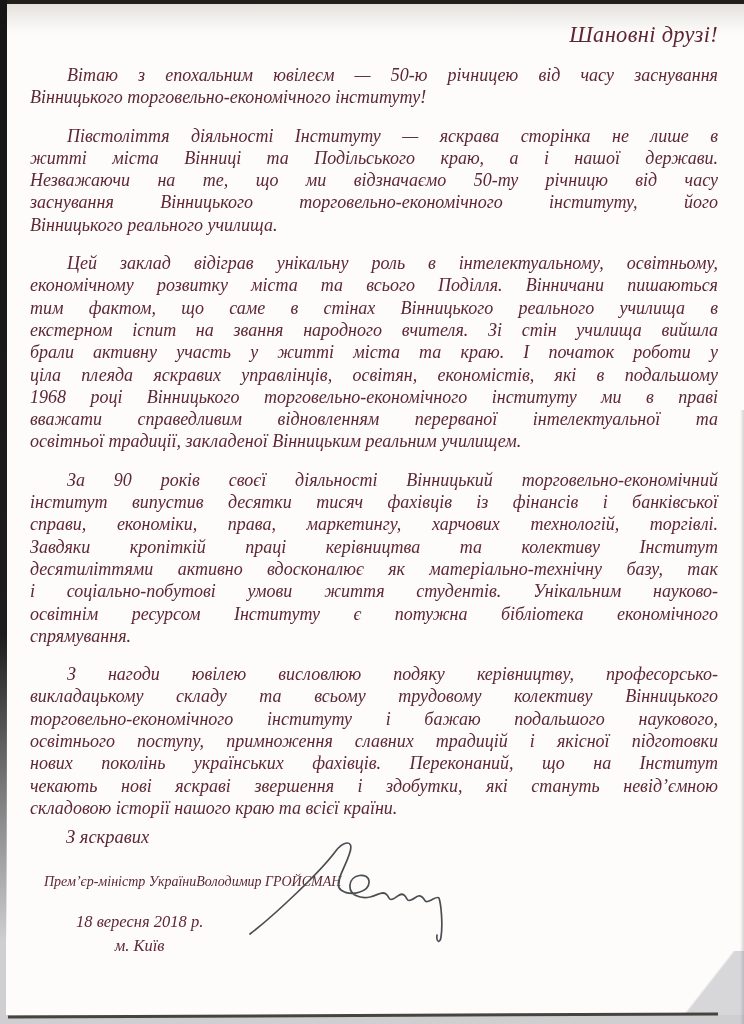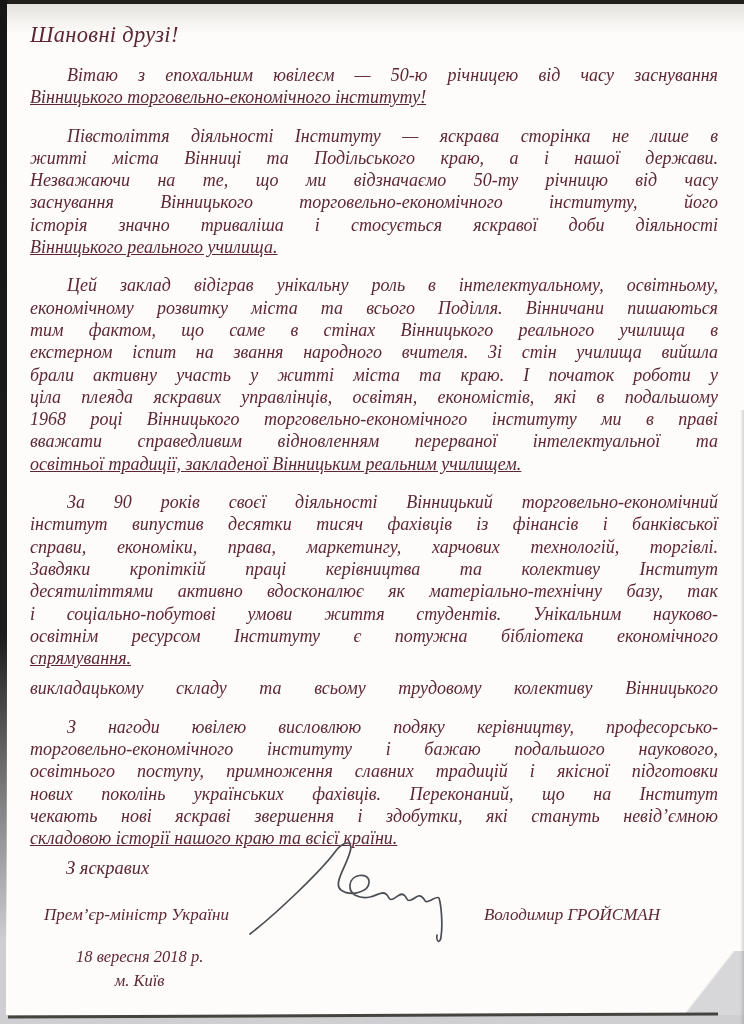--- a/index.html
+++ b/index.html
@@ -12,29 +12,29 @@
   .edge-left{position:absolute;left:0;top:0;width:7px;height:100%;z-index:5;
         background:linear-gradient(180deg,#161616 0%,#1d1d1d 62%,rgba(29,29,29,0.45) 78%,rgba(29,29,29,0) 92%);}
   .edge-bottom-line{position:absolute;left:8px;right:26px;bottom:7px;height:3px;background:#46443f;
         transform:rotate(-0.25deg);z-index:6;}
   .corner-br{position:absolute;right:0;bottom:9px;width:96px;height:64px;z-index:4;
         background:linear-gradient(128deg, rgba(0,0,0,0) 58%, #d7d7da 60%);}
   .edge-right-shadow{position:absolute;right:0;top:40%;bottom:0;width:4px;z-index:4;
         background:linear-gradient(90deg, rgba(0,0,0,0), rgba(120,118,122,0.30));}
 
   .content{position:absolute;left:30px;right:26px;top:22px;color:#5d2733;font-style:italic;z-index:3;}
-  .title{text-align:left;font-size:22.5px;margin:0 0 13px 0;letter-spacing:0.3px;}
+  .title{text-align:right;font-size:22.5px;margin:0 0 13px 0;letter-spacing:0.3px;}
   .p{margin:0 0 8px 0;font-size:18px;line-height:22.3px;}
   .ln{text-align:justify;text-align-last:justify;white-space:normal;}
-  .ln.last{text-align-last:left;text-decoration:underline;}
+  .ln.last{text-align-last:left;}
   .p .ln.first{text-indent:37px;margin-top:16px;}
 
   .closing{margin:7px 0 0 36px;font-size:18.5px;}
-  .sign-row{display:flex;justify-content:space-between;align-items:flex-start;
-        margin-top:26px;padding:0 58px 0 14px;font-size:17px;}
+  .sign-row{display:flex;align-items:flex-start;
+        margin-top:26px;padding:0 58px 0 14px;font-size:14px;}
   .date-block{display:inline-block;margin:20px 0 4px 46px;text-align:center;font-size:16.5px;line-height:24px;}
   .signature-svg{position:absolute;left:246px;top:834px;z-index:7;}
 </style>
 </head>
 <body>
 
 <div class="scan">
   <div class="paper"></div>
   <div class="edge-top"></div>
   <div class="edge-left"></div>
@@ -48,21 +48,20 @@
     <div class="p">
       <div class="ln first">Вітаю з епохальним ювілеєм — 50-ю річницею від часу заснування</div>
       <div class="ln last">Вінницького торговельно-економічного інституту!</div>
     </div>
 
     <div class="p">
       <div class="ln first">Півстоліття діяльності Інституту — яскрава сторінка не лише в</div>
       <div class="ln">житті міста Вінниці та Подільського краю, а і нашої держави.</div>
       <div class="ln">Незважаючи на те, що ми відзначаємо 50-ту річницю від часу</div>
       <div class="ln">заснування Вінницького торговельно-економічного інституту, його</div>
-      <div class="ln">історія значно триваліша і стосується яскравої доби діяльності</div>
       <div class="ln last">Вінницького реального училища.</div>
     </div>
 
     <div class="p">
       <div class="ln first">Цей заклад відіграв унікальну роль в інтелектуальному, освітньому,</div>
       <div class="ln">економічному розвитку міста та всього Поділля. Вінничани пишаються</div>
       <div class="ln">тим фактом, що саме в стінах Вінницького реального училища в</div>
       <div class="ln">екстерном іспит на звання народного вчителя. Зі стін училища вийшла</div>
       <div class="ln">брали активну участь у житті міста та краю. І початок роботи у</div>
       <div class="ln">ціла плеяда яскравих управлінців, освітян, економістів, які в подальшому</div>
@@ -76,22 +75,22 @@
       <div class="ln">інститут випустив десятки тисяч фахівців із фінансів і банківської</div>
       <div class="ln">справи, економіки, права, маркетингу, харчових технологій, торгівлі.</div>
       <div class="ln">Завдяки кропіткій праці керівництва та колективу Інститут</div>
       <div class="ln">десятиліттями активно вдосконалює як матеріально-технічну базу, так</div>
       <div class="ln">і соціально-побутові умови життя студентів. Унікальним науково-</div>
       <div class="ln">освітнім ресурсом Інституту є потужна бібліотека економічного</div>
       <div class="ln last">спрямування.</div>
     </div>
 
     <div class="p">
+      <div class="ln first">З нагоди ювілею висловлюю подяку керівництву, професорсько-</div>
       <div class="ln">викладацькому складу та всьому трудовому колективу Вінницького</div>
-      <div class="ln first">З нагоди ювілею висловлюю подяку керівництву, професорсько-</div>
       <div class="ln">торговельно-економічного інституту і бажаю подальшого наукового,</div>
       <div class="ln">освітнього поступу, примноження славних традицій і якісної підготовки</div>
       <div class="ln">нових поколінь українських фахівців. Переконаний, що на Інститут</div>
       <div class="ln">чекають нові яскраві звершення і здобутки, які стануть невід’ємною</div>
       <div class="ln last">складовою історії нашого краю та всієї країни.</div>
     </div>
 
     <div class="closing">З яскравих</div>
 
     <div class="sign-row">

